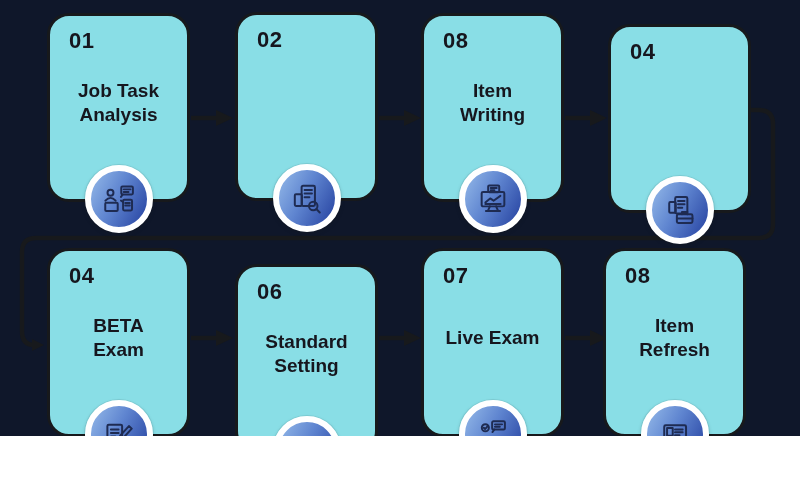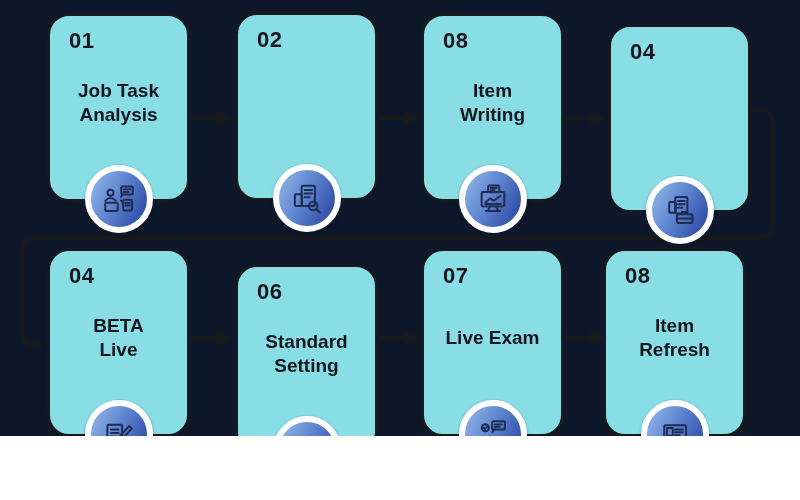--- a/index.html
+++ b/index.html
@@ -122,21 +122,21 @@
         <path d="M10.6 5.6 h4.6 M10.6 8 h4.6 M10.6 10.4 h3"></path>
         <rect x="9.8" y="15" width="11" height="6.2" rx="1"></rect>
         <path d="M13.4 15 v-1.6 h3.8 v1.6 M9.8 18 h11"></path>
       </svg>
     </div>
   </div>
 
   <div class="card" style="left:47px;top:248px">
     <div class="num">04</div>
     <div class="title">BETA
-Live</div>
+Exam</div>
     <div class="badge">
       <svg viewBox="0 0 24 24">
         <rect x="3.8" y="5.4" width="10.4" height="13" rx="1"></rect>
         <path d="M6.3 8.8 h5.4 M6.3 11.3 h5.4 M6.3 13.8 h3.2"></path>
         <path d="M12.8 13.2 L19 6.4 L21 8.2 L14.8 15 L12.2 15.8 Z"></path>
         <rect x="15.6" y="15.6" width="5" height="5.4" rx="0.8"></rect>
         <circle cx="18.1" cy="17.4" r="0.9"></circle>
         <path d="M16.8 19.6 h2.6"></path>
       </svg>
     </div>

